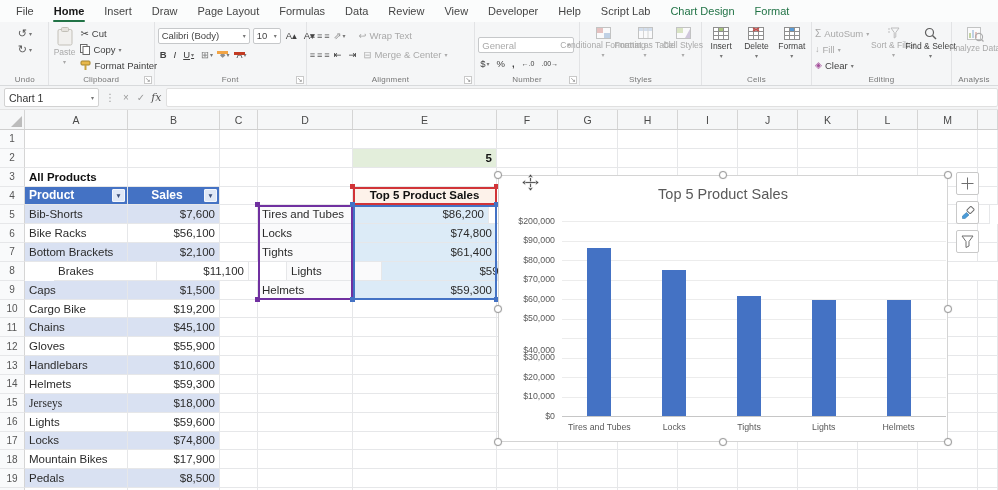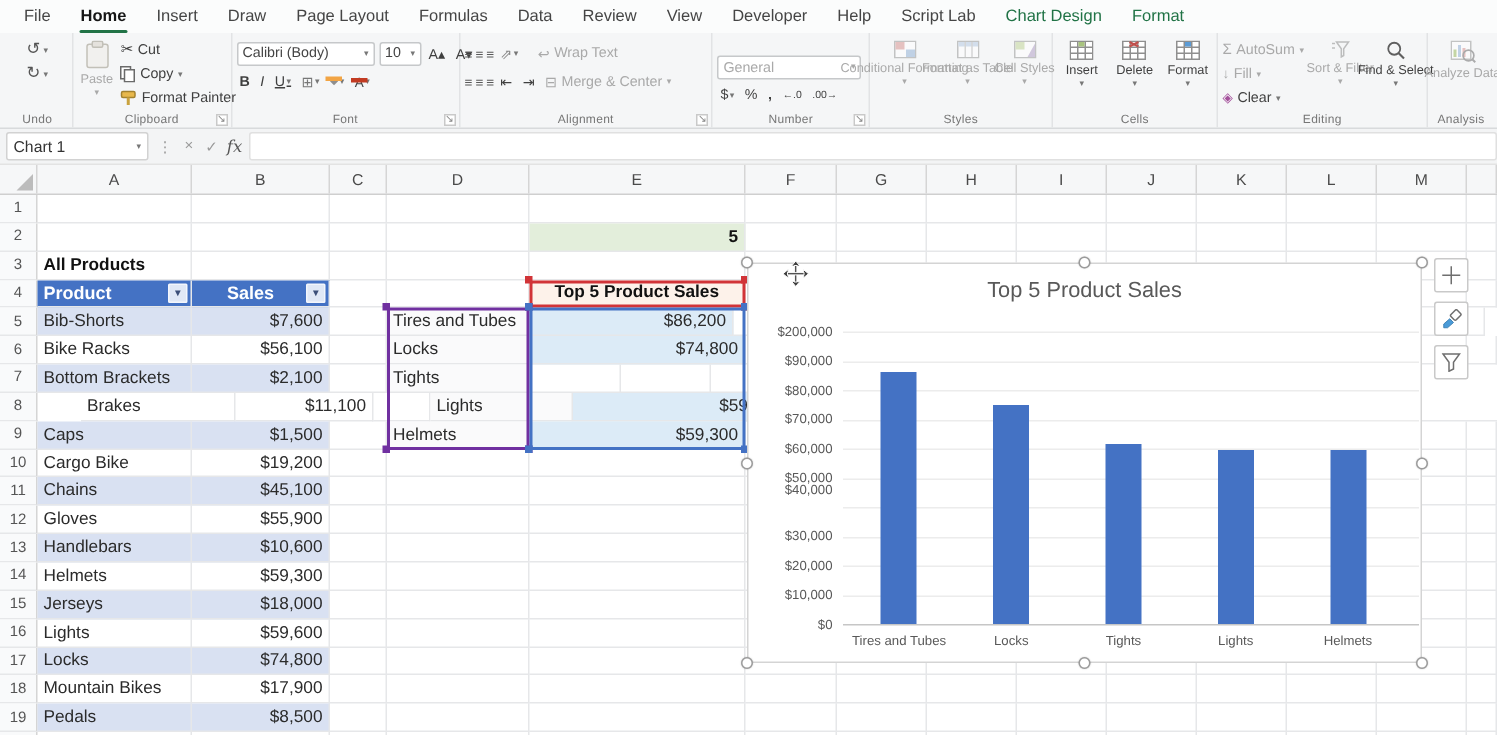--- a/index.html
+++ b/index.html
@@ -530,20 +530,21 @@
         <div class="c" style="width: 60px;"></div>
         <div class="c" style="width: 60px;"></div>
         <div class="c" style="width: 20px;"></div>
       </div>
       <div class="r">
         <div class="rn">7</div>
         <div class="c pl band" style="width: 103px;">Bottom Brackets</div>
         <div class="c pr band" style="width: 92px;">$2,100</div>
         <div class="c" style="width: 38px;"></div>
         <div class="c pl catfill" style="width: 95px;">Tights</div>
+        <div class="c pr bluefill" style="width: 144px;">$61,400</div>
         <div class="c" style="width: 61px;"></div>
         <div class="c" style="width: 60px;"></div>
         <div class="c" style="width: 60px;"></div>
         <div class="c" style="width: 60px;"></div>
         <div class="c" style="width: 60px;"></div>
         <div class="c" style="width: 60px;"></div>
         <div class="c" style="width: 60px;"></div>
         <div class="c" style="width: 60px;"></div>
         <div class="c" style="width: 20px;"></div>
       </div>
@@ -661,21 +662,21 @@
         <div class="c" style="width: 60px;"></div>
         <div class="c" style="width: 60px;"></div>
         <div class="c" style="width: 60px;"></div>
         <div class="c" style="width: 60px;"></div>
         <div class="c" style="width: 60px;"></div>
         <div class="c" style="width: 60px;"></div>
         <div class="c" style="width: 20px;"></div>
       </div>
       <div class="r">
         <div class="rn">15</div>
-        <div class="c pl band" style="width: 103px;">Jerseys</div>
+        <div class="c pl band" style="width: 103px; font-family: Liberation Serif, serif;">Jerseys</div>
         <div class="c pr band" style="width: 92px;">$18,000</div>
         <div class="c" style="width: 38px;"></div>
         <div class="c" style="width: 95px;"></div>
         <div class="c" style="width: 144px;"></div>
         <div class="c" style="width: 61px;"></div>
         <div class="c" style="width: 60px;"></div>
         <div class="c" style="width: 60px;"></div>
         <div class="c" style="width: 60px;"></div>
         <div class="c" style="width: 60px;"></div>
         <div class="c" style="width: 60px;"></div>
@@ -798,21 +799,21 @@
     <div id="plot">
         <div class="gridline axis" style="left: 63px; top: 240px; width: 384px;"></div>
         <div class="ytick" style="left: 0px; top: 234.5px;">$0</div>
         <div class="gridline" style="left: 63px; top: 220.5px; width: 384px;"></div>
         <div class="ytick" style="left: 0px; top: 215px;">$10,000</div>
         <div class="gridline" style="left: 63px; top: 201px; width: 384px;"></div>
         <div class="ytick" style="left: 0px; top: 195.5px;">$20,000</div>
         <div class="gridline" style="left: 63px; top: 181.5px; width: 384px;"></div>
         <div class="ytick" style="left: 0px; top: 176px;">$30,000</div>
         <div class="gridline" style="left: 63px; top: 162px; width: 384px;"></div>
-        <div class="ytick" style="left: 0px; top: 145px;">$40,000</div>
+        <div class="ytick" style="left: 0px; top: 169px;">$40,000</div>
         <div class="gridline" style="left: 63px; top: 142.5px; width: 384px;"></div>
         <div class="ytick" style="left: 0px; top: 137px;">$50,000</div>
         <div class="gridline" style="left: 63px; top: 123px; width: 384px;"></div>
         <div class="ytick" style="left: 0px; top: 117.5px;">$60,000</div>
         <div class="gridline" style="left: 63px; top: 103.5px; width: 384px;"></div>
         <div class="ytick" style="left: 0px; top: 98px;">$70,000</div>
         <div class="gridline" style="left: 63px; top: 84px; width: 384px;"></div>
         <div class="ytick" style="left: 0px; top: 78.5px;">$80,000</div>
         <div class="gridline" style="left: 63px; top: 64.5px; width: 384px;"></div>
         <div class="ytick" style="left: 0px; top: 59px;">$90,000</div>

